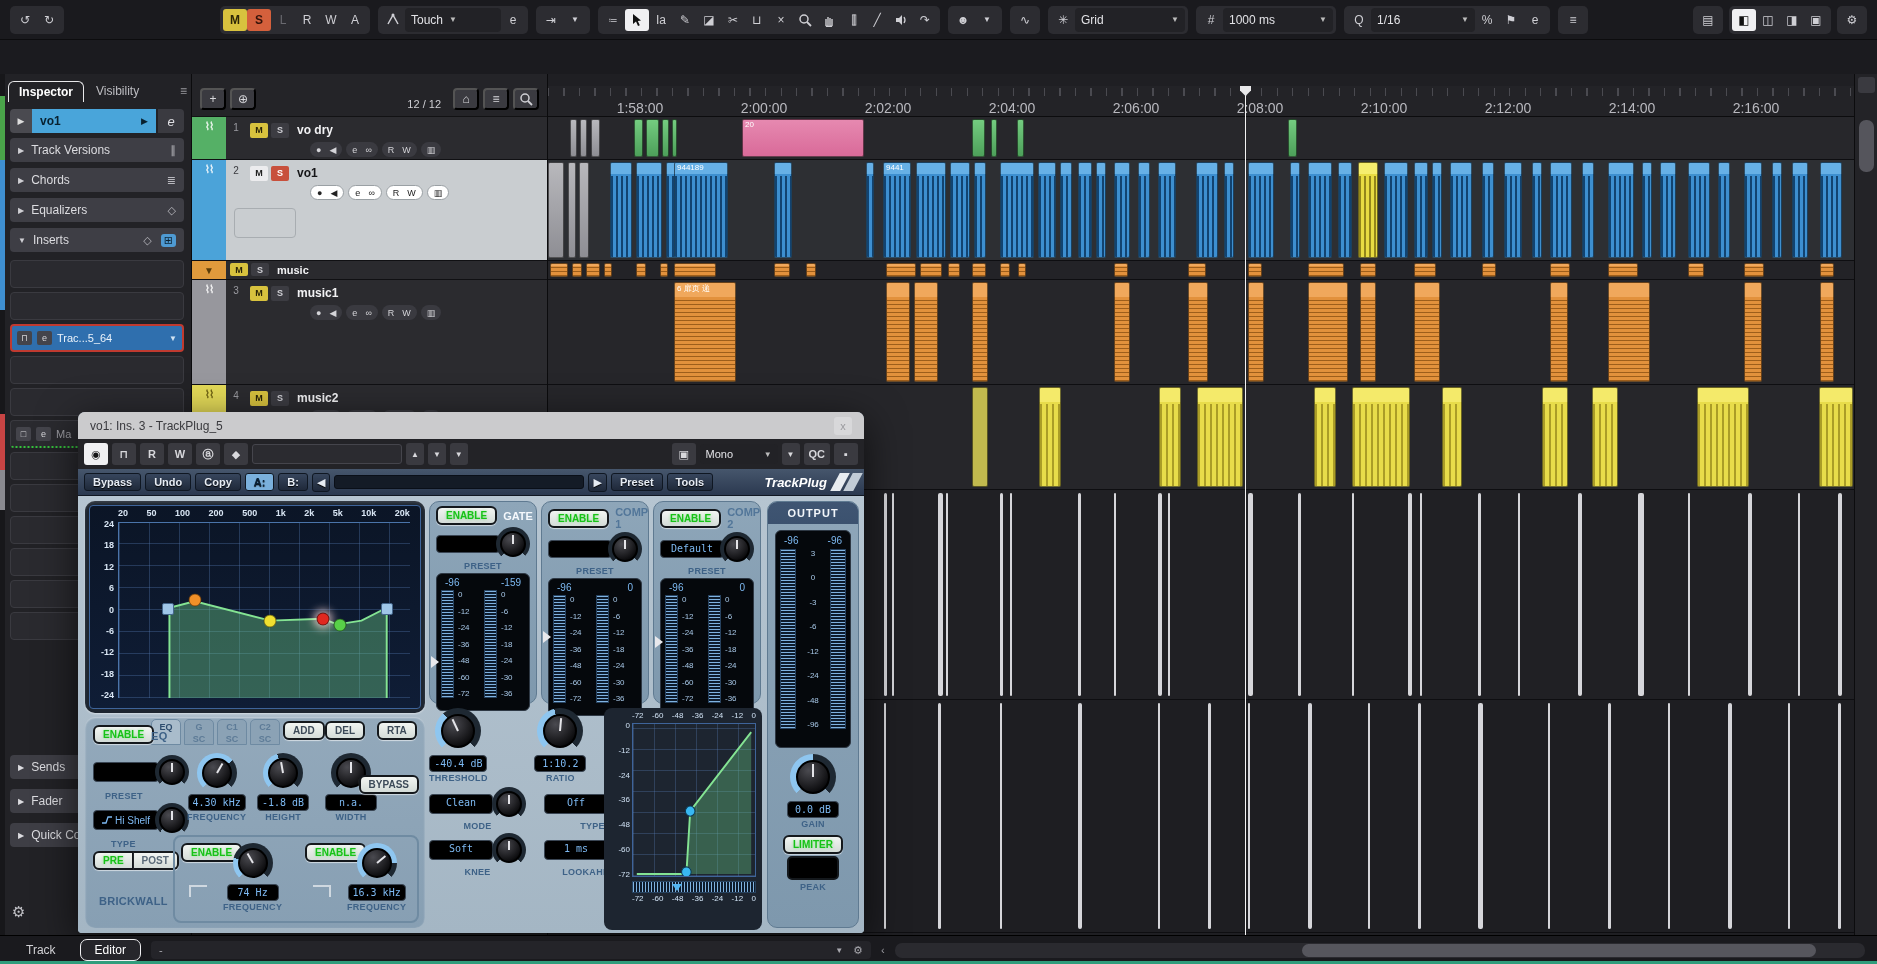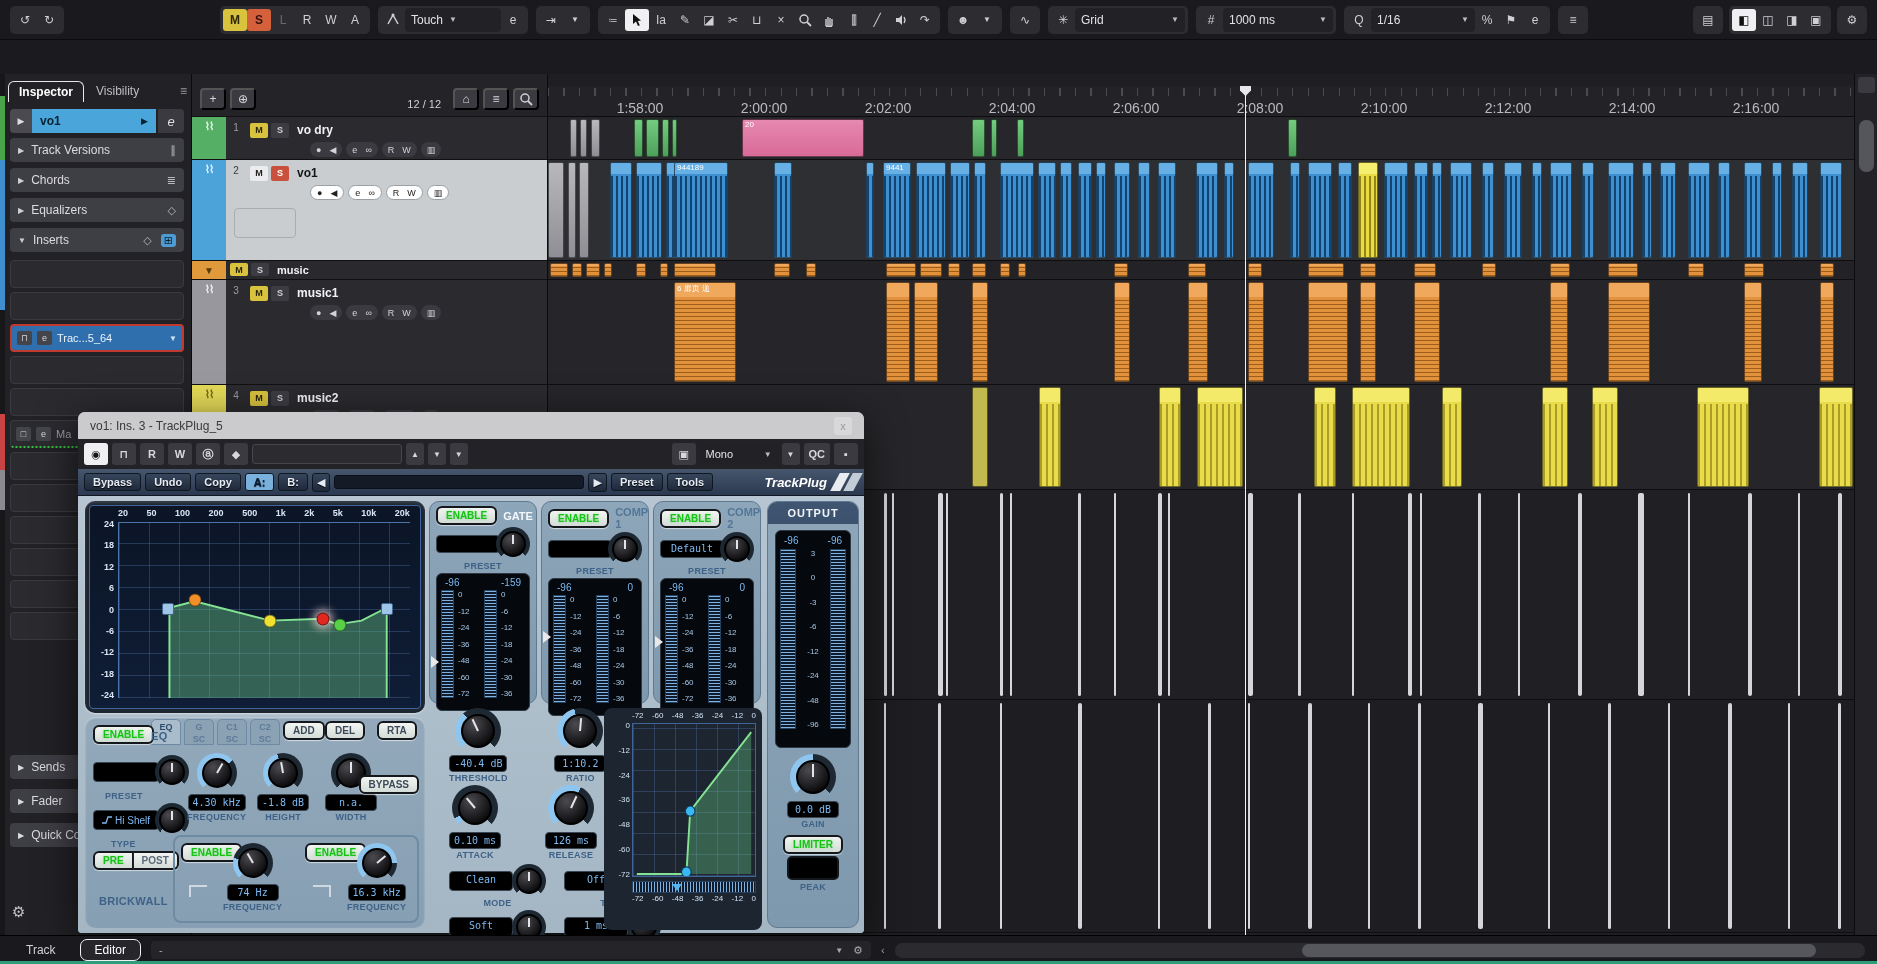--- a/index.html
+++ b/index.html
@@ -159,21 +159,21 @@
   .ptitle.on{color:#f4f8fc;}
   .preset-row{display:flex;align-items:center;}
   .preset-row .lcd{flex:1;height:18px;}
   .meterbox{position:relative;margin-top:2px;background:#05080c;border-radius:6px;border:1px solid #2e3844;padding:3px 4px 5px 4px;height:138px;}
   .mvals{display:flex;justify-content:space-between;color:#7db9f2;font-family:"DejaVu Sans Mono",monospace;font-size:10px;padding:0 4px;}
   .mcols{display:flex;height:108px;margin-top:2px;gap:2px;}
   .mbar{width:13px;height:100%;background:repeating-linear-gradient(180deg,#7fb2e0 0 1px,#0d1b2c 1px 3px);border:1px solid #27425f;}
   .mscale{flex:1;display:flex;flex-direction:column;justify-content:space-between;font-size:8px;color:#a8c8e8;font-family:"DejaVu Sans Mono",monospace;padding-left:2px;}
   .mmark{position:absolute;left:-6px;width:0;height:0;border-top:6px solid transparent;border-bottom:6px solid transparent;border-left:8px solid #e8e8ec;}
 
-  .dyn{position:absolute;left:351px;top:212px;width:256px;height:222px;margin-left:20px;}
+  .dyn{position:absolute;left:351px;top:212px;width:256px;height:222px;}
   .dynrow{display:flex;justify-content:space-between;align-items:flex-start;}
   .scblk{display:flex;flex-direction:column;align-items:center;gap:3px;width:64px;}
   .sclabel{color:#3e6287;font-weight:bold;font-size:11px;white-space:pre-line;text-align:center;line-height:12px;}
   .monbtn{background:linear-gradient(#f2f5f2,#cfd8d4);border:2px solid #111;border-radius:5px;padding:2px 6px;}
   .monbtn b{display:block;background:#000;color:#cfd4da;font-size:9px;font-family:"DejaVu Sans Mono",monospace;padding:0 3px;border-radius:2px;}
   .selunit{display:flex;flex-direction:column;gap:0;}
   .selrow{display:flex;align-items:center;gap:2px;}
   .selrow .lcd{width:64px;height:20px;font-size:10px;}
 
   .xfer{position:absolute;left:526px;top:212px;width:158px;height:222px;background:#1d2530;border-radius:8px;padding:3px 4px;}
@@ -1070,43 +1070,20 @@
             <div class="plabel">RATIO</div>
           </div>
           <div class="kunit">
             <div class="kring k-lg" style="--arc:135deg">
                 <div class="knob" style="--rot:190deg"></div>
               </div>
             <div class="lcd">0.0 dB</div>
             <div class="plabel">GAIN</div>
           </div>
         </div>
-        <div class="dynrow" style="margin-top:2px">
-          <div class="kunit">
-            <div class="kring k-lg" style="--arc:18deg">
-                <div class="knob" style="--rot:140deg"></div>
-              </div>
-            <div class="lcd">0.10 ms</div>
-            <div class="plabel">ATTACK</div>
-          </div>
-          <div class="kunit">
-            <div class="kring k-lg" style="--arc:160deg">
-                <div class="knob" style="--rot:205deg"></div>
-              </div>
-            <div class="lcd">126 ms</div>
-            <div class="plabel">RELEASE</div>
-          </div>
-          <div class="scblk">
-            <div class="sclabel">SIDE
-CHAIN</div>
-            <button class="monbtn">
-                <b>MON</b>
-              </button>
-          </div>
-        </div>
         <div class="dynrow" style="margin-top:4px">
           <div class="selunit">
             <div class="selrow">
               <div class="lcd">Clean</div>
               <div class="kring k-sm" style="--arc:0deg;margin-left:-3px">
                   <div class="knob" style="--rot:180deg"></div>
                 </div>
             </div>
             <div class="plabel">MODE</div>
           </div>

